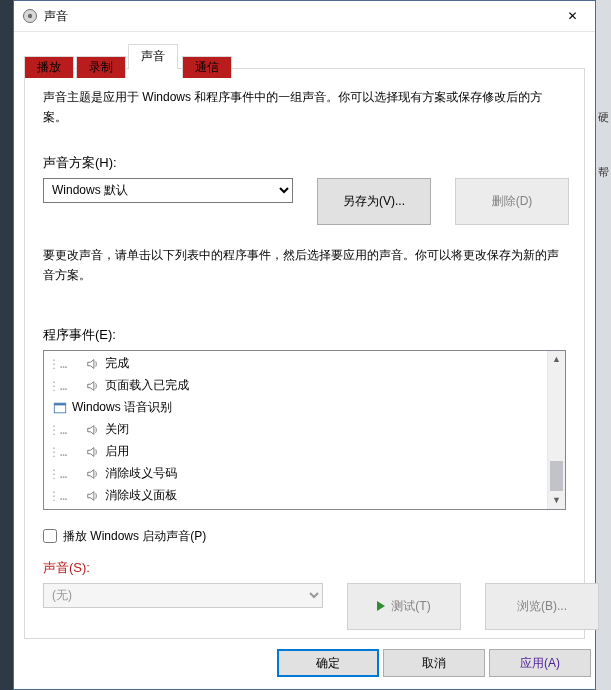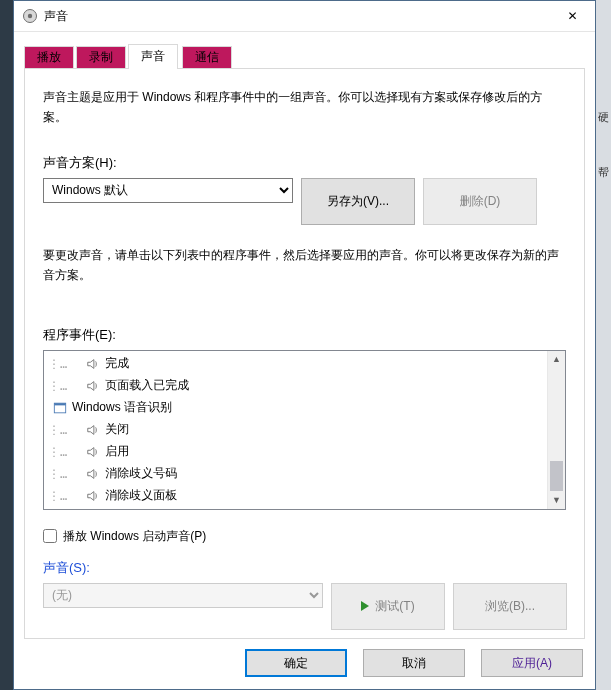--- a/index.html
+++ b/index.html
@@ -4,45 +4,45 @@
 <style>
   html,body{margin:0;padding:0;font-family:"Microsoft YaHei","Segoe UI",sans-serif;font-size:12px;color:#000;background:#4a5560}
   .desktop{width:611px;height:690px;position:relative;background:#3b4a57}
   .dialog{position:absolute;left:13px;top:0;width:583px;height:690px;background:#fff;border:1px solid #4d6b8a;box-sizing:border-box}
   .titlebar{height:30px;display:flex;align-items:center;padding:0 0 0 8px;border-bottom:1px solid #e5e5e5}
   .titlebar .appicon{width:16px;height:16px;margin-right:6px;display:inline-flex;align-items:center;justify-content:center}
   .titlebar .title{flex:1;font-size:12px}
   .titlebar .closebtn{width:45px;height:29px;display:flex;align-items:center;justify-content:center;cursor:default}
   .tabs{position:relative;margin:12px 10px 0 10px;height:24px;border-bottom:1px solid #d9d9d9}
   .tab{position:absolute;top:0;height:23px;line-height:23px;padding:0 12px;border:1px solid #d9d9d9;border-bottom:none;background:#fff;font-size:12px;cursor:default}
-  .tab.inactive{top:2px;height:21px;line-height:21px;background:#be185d}
+  .tab.inactive{top:12px;height:21px;line-height:21px;background:#b91c1c}
   .tab.active{top:0;height:24px;background:#fff;z-index:2}
   .tabpanel{position:relative;margin:0 10px 0 10px;border:1px solid #d9d9d9;border-top:none;padding:18px 18px 12px 18px;height:570px;box-sizing:border-box}
   .desc{font-size:12px;line-height:1.7;margin-bottom:26px}
   .lbl{font-size:13px;margin-bottom:6px}
-  .row{display:flex;gap:8px;margin-bottom:20px}
+  .row{display:flex;gap:24px;margin-bottom:20px}
   select.scheme{flex:0 0 250px;height:25px;border:1px solid #7a7a7a;background:#fff;font-size:12px;padding:0 4px}
   .btn{height:25px;border:1px solid #adadad;background:#e1e1e1;font-size:12px;padding:10px 10px;min-width:92px;cursor:default;display:inline-flex;align-items:center;justify-content:center}
   .btn.disabled{color:#838383;background:#ececec;border-color:#d0d0d0}
   .events{border:1px solid #828790;height:158px;position:relative;overflow:hidden;margin-bottom:18px;background:#fff}
   .events-inner{position:absolute;left:0;top:0;right:17px;bottom:0;overflow:hidden;padding:2px 0}
   .ev-scroll{position:absolute;right:0;top:0;width:17px;bottom:0;background:#f0f0f0;border-left:1px solid #e8e8e8}
   .ev-scroll .arrow{position:absolute;left:0;width:17px;height:17px;display:flex;align-items:center;justify-content:center;color:#606060;font-size:9px}
   .ev-scroll .arrow.up{top:0}
   .ev-scroll .arrow.dn{bottom:0}
   .ev-scroll .thumb{position:absolute;left:2px;right:2px;top:110px;height:30px;background:#c2c3c9;border-radius:0}
   .node{height:22px;display:flex;align-items:center;font-size:12px;white-space:nowrap}
   .dots{color:#a8a8a8;font-family:monospace;letter-spacing:0;margin-left:4px}
   .spk{display:inline-flex;width:16px;height:16px;align-items:center;justify-content:center;margin:0 4px 0 2px}
   .winicon{display:inline-flex;width:16px;height:16px;align-items:center;justify-content:center;margin:0 4px 0 2px}
   .checkrow{display:flex;align-items:center;gap:6px;margin-bottom:14px}
   .checkrow input{width:14px;height:14px;margin:0}
-  .lbl.disabled{color:#1d4ed8}
+  .lbl.disabled{color:#b91c1c}
   select.sound{flex:0 0 280px;height:25px;border:1px solid #b7b7b7;background:#f1f1f1;font-size:12px;padding:0 4px;color:#6d6d6d}
-  .footer{position:absolute;right:12px;bottom:12px;display:flex;gap:16px}
+  .footer{position:absolute;right:4px;bottom:12px;display:flex;gap:4px}
   .ftbtn{width:100px;height:26px;border:1px solid #adadad;background:#e1e1e1;font-size:12px;display:inline-flex;align-items:center;justify-content:center;cursor:default}
   .ftbtn.default{border:1px solid #0078d7;box-shadow:inset 0 0 0 1px #0078d7}
   .ftbtn.disabled{color:#4c1d95}
   .play-tri{display:inline-block;width:0;height:0;border-top:5px solid transparent;border-bottom:5px solid transparent;border-left:8px solid #2e8f2e;margin-right:6px}
   
   .edgeL{position:absolute;left:0;top:0;width:13px;height:690px;background:#2d3a46}
   .edgeR{position:absolute;right:0;top:0;width:15px;height:690px;background:#d9dde2;display:flex;flex-direction:column;align-items:center;gap:40px;padding-top:110px;color:#333;font-size:11px}
 </style>
 </head>
 <body>

